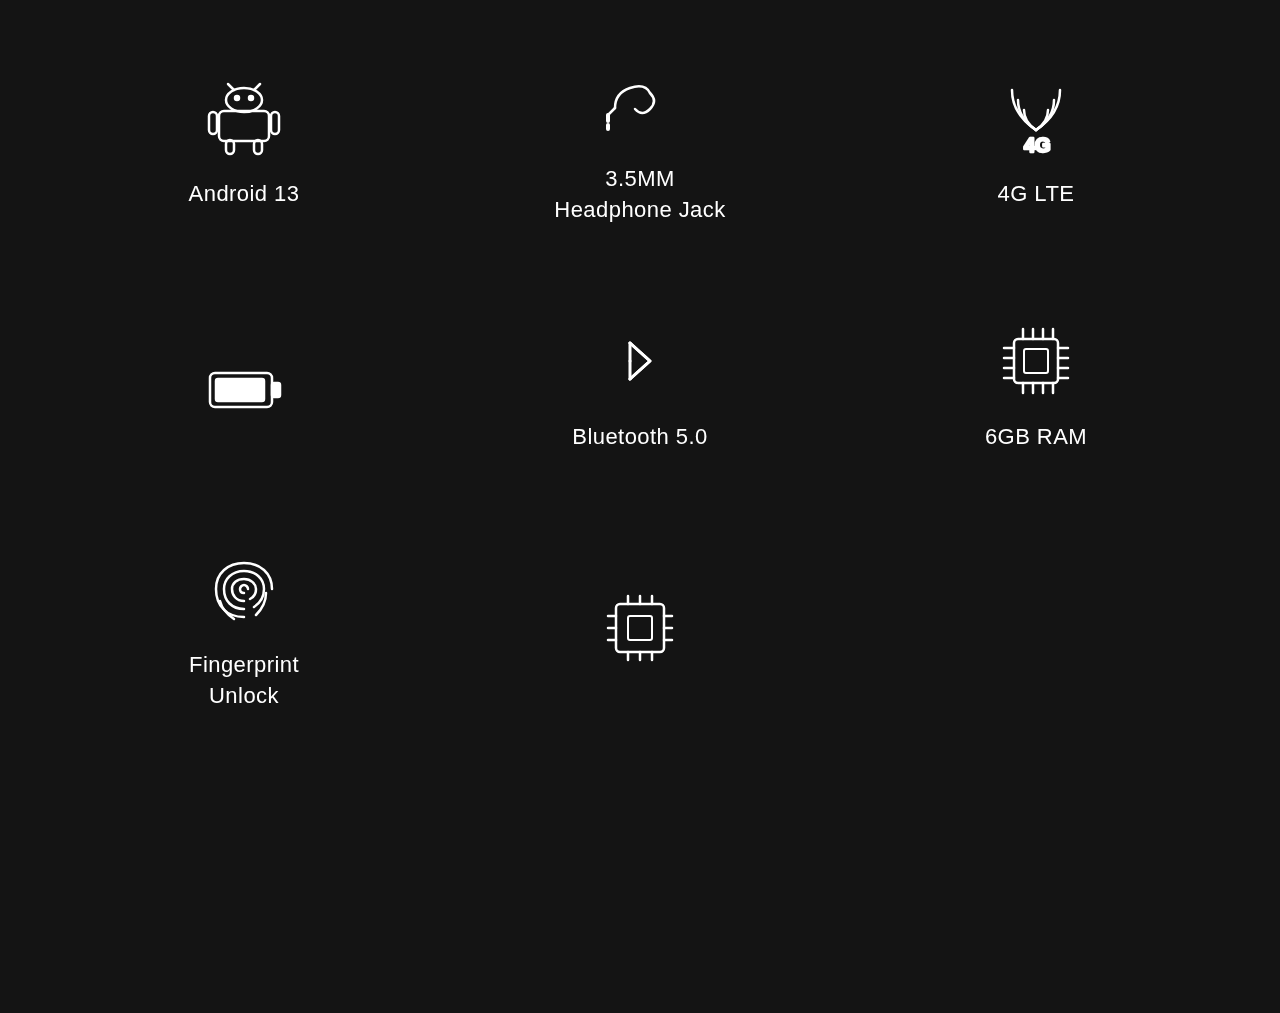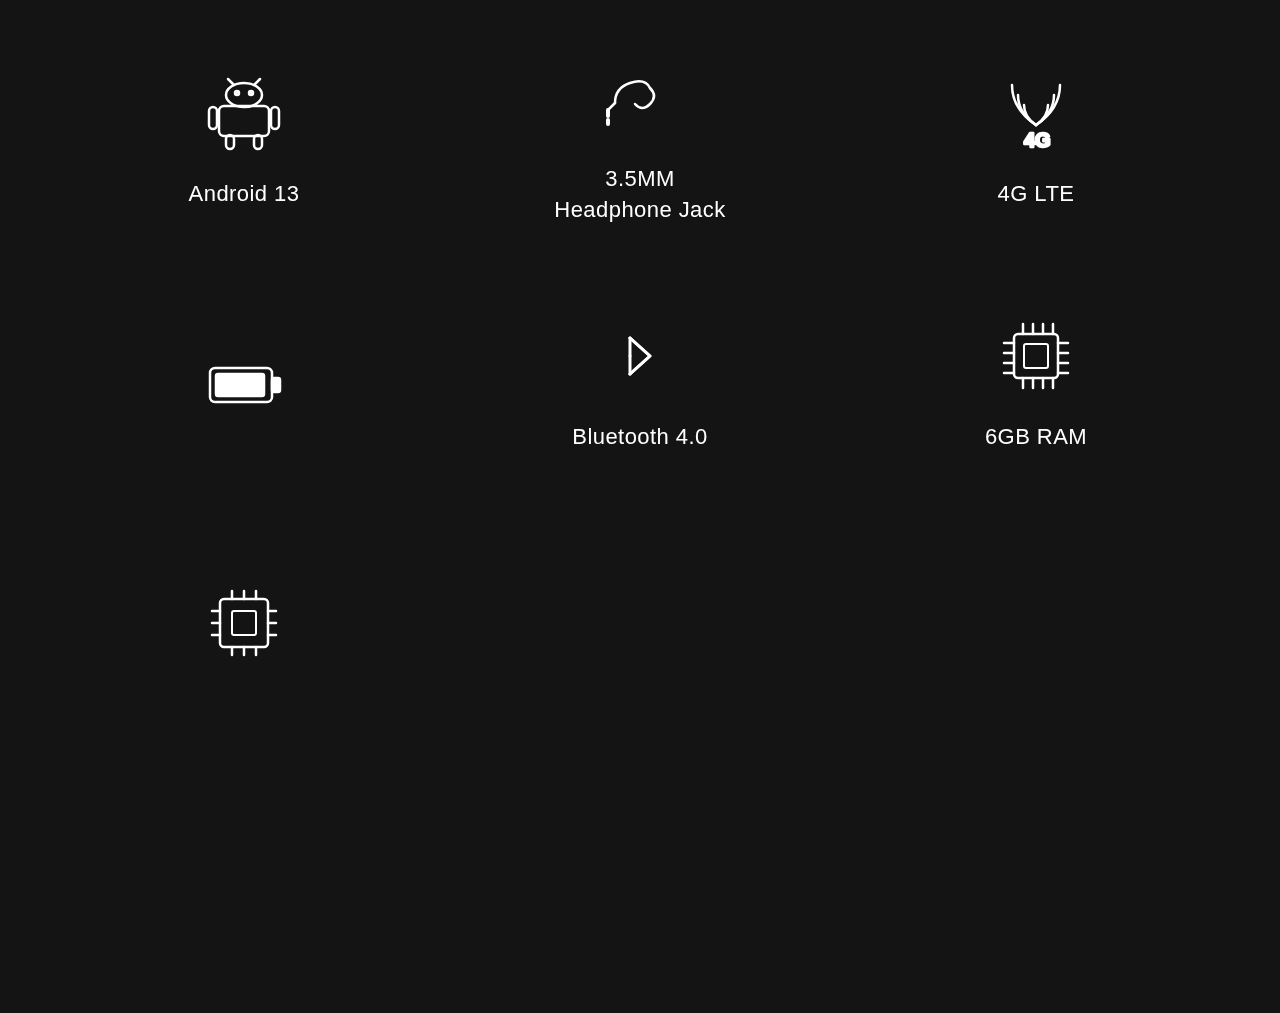--- a/index.html
+++ b/index.html
@@ -31,21 +31,21 @@
       align-items: center;
       justify-content: center;
       gap: 16px;
       padding: 10px;
     }
 
     .icon-wrapper {
       width: 90px;
       height: 90px;
       display: flex;
-      align-items: flex-start;
+      align-items: center;
       justify-content: center;
       text-decoration: underline;
     }
 
     .icon-wrapper svg {
       width: 80px;
       height: 80px;
       fill: none;
       stroke: #ffffff;
       stroke-width: 2.5;
@@ -140,21 +140,21 @@
   <div class="feature-item">
     <div class="icon-wrapper">
       <svg viewBox="0 0 80 80" fill="none" xmlns="http://www.w3.org/2000/svg">
 
         <path d="M30 22 L50 40 L30 58" stroke="white" stroke-width="3" stroke-linecap="round" stroke-linejoin="round"></path>
         <path d="M30 58 L50 40 L30 22" stroke="white" stroke-width="3" stroke-linecap="round" stroke-linejoin="round"></path>
         <line x1="30" y1="40" x2="30" y2="22" stroke="white" stroke-width="3" stroke-linecap="round"></line>
         <line x1="30" y1="40" x2="30" y2="58" stroke="white" stroke-width="3" stroke-linecap="round"></line>
       </svg>
     </div>
-    <div class="feature-label">Bluetooth 4.0</div>
+    <div class="feature-label">Bluetooth 5.0</div>
   </div>
 
   <div class="feature-item">
     <div class="icon-wrapper">
       <svg viewBox="0 0 80 80" fill="none" xmlns="http://www.w3.org/2000/svg">
 
         <rect x="18" y="18" width="44" height="44" rx="4" stroke="white" stroke-width="2.5"></rect>
 
         <rect x="28" y="28" width="24" height="24" rx="2" stroke="white" stroke-width="2"></rect>
 
@@ -176,20 +176,35 @@
         <line x1="62" y1="27" x2="72" y2="27" stroke="white" stroke-width="2.5" stroke-linecap="round"></line>
         <line x1="62" y1="37" x2="72" y2="37" stroke="white" stroke-width="2.5" stroke-linecap="round"></line>
         <line x1="62" y1="47" x2="72" y2="47" stroke="white" stroke-width="2.5" stroke-linecap="round"></line>
         <line x1="62" y1="57" x2="72" y2="57" stroke="white" stroke-width="2.5" stroke-linecap="round"></line>
       </svg>
     </div>
     <div class="feature-label">6GB RAM</div>
   </div>
 
 
+  <div class="feature-item">
+    <div class="icon-wrapper">
+      <svg viewBox="0 0 80 80" fill="none" xmlns="http://www.w3.org/2000/svg">
+
+        <path d="M40 68 C22 68 12 56 12 40 C12 24 24 14 40 14 C56 14 68 24 68 40" stroke="white" stroke-width="2.5" stroke-linecap="round"></path>
+        <path d="M40 60 C28 60 20 52 20 40 C20 30 28 22 40 22 C52 22 60 30 60 40 C60 48 56 54 50 58" stroke="white" stroke-width="2.5" stroke-linecap="round"></path>
+        <path d="M40 52 C32 52 28 46 28 40 C28 34 33 30 40 30 C47 30 52 35 52 40 C52 44 50 48 46 50" stroke="white" stroke-width="2.5" stroke-linecap="round"></path>
+        <path d="M40 44 C37 44 36 42 36 40 C36 38 38 36 40 36 C42 36 44 38 44 40" stroke="white" stroke-width="2.5" stroke-linecap="round"></path>
+
+        <path d="M16 52 C18 60 24 66 30 70" stroke="white" stroke-width="2.5" stroke-linecap="round"></path>
+        <path d="M62 44 C62 52 58 60 52 66" stroke="white" stroke-width="2.5" stroke-linecap="round"></path>
+      </svg>
+    </div>
+    <div class="feature-label">Fingerprint<br>Unlock</div>
+  </div>
 
   <div class="feature-item">
     <div class="icon-wrapper">
       <svg viewBox="0 0 80 80" fill="none" xmlns="http://www.w3.org/2000/svg">
 
         <rect x="16" y="16" width="48" height="48" rx="4" stroke="white" stroke-width="2.5"></rect>
 
         <rect x="28" y="28" width="24" height="24" rx="2" stroke="white" stroke-width="2"></rect>
 
         <line x1="28" y1="16" x2="28" y2="8" stroke="white" stroke-width="2.5" stroke-linecap="round"></line>

